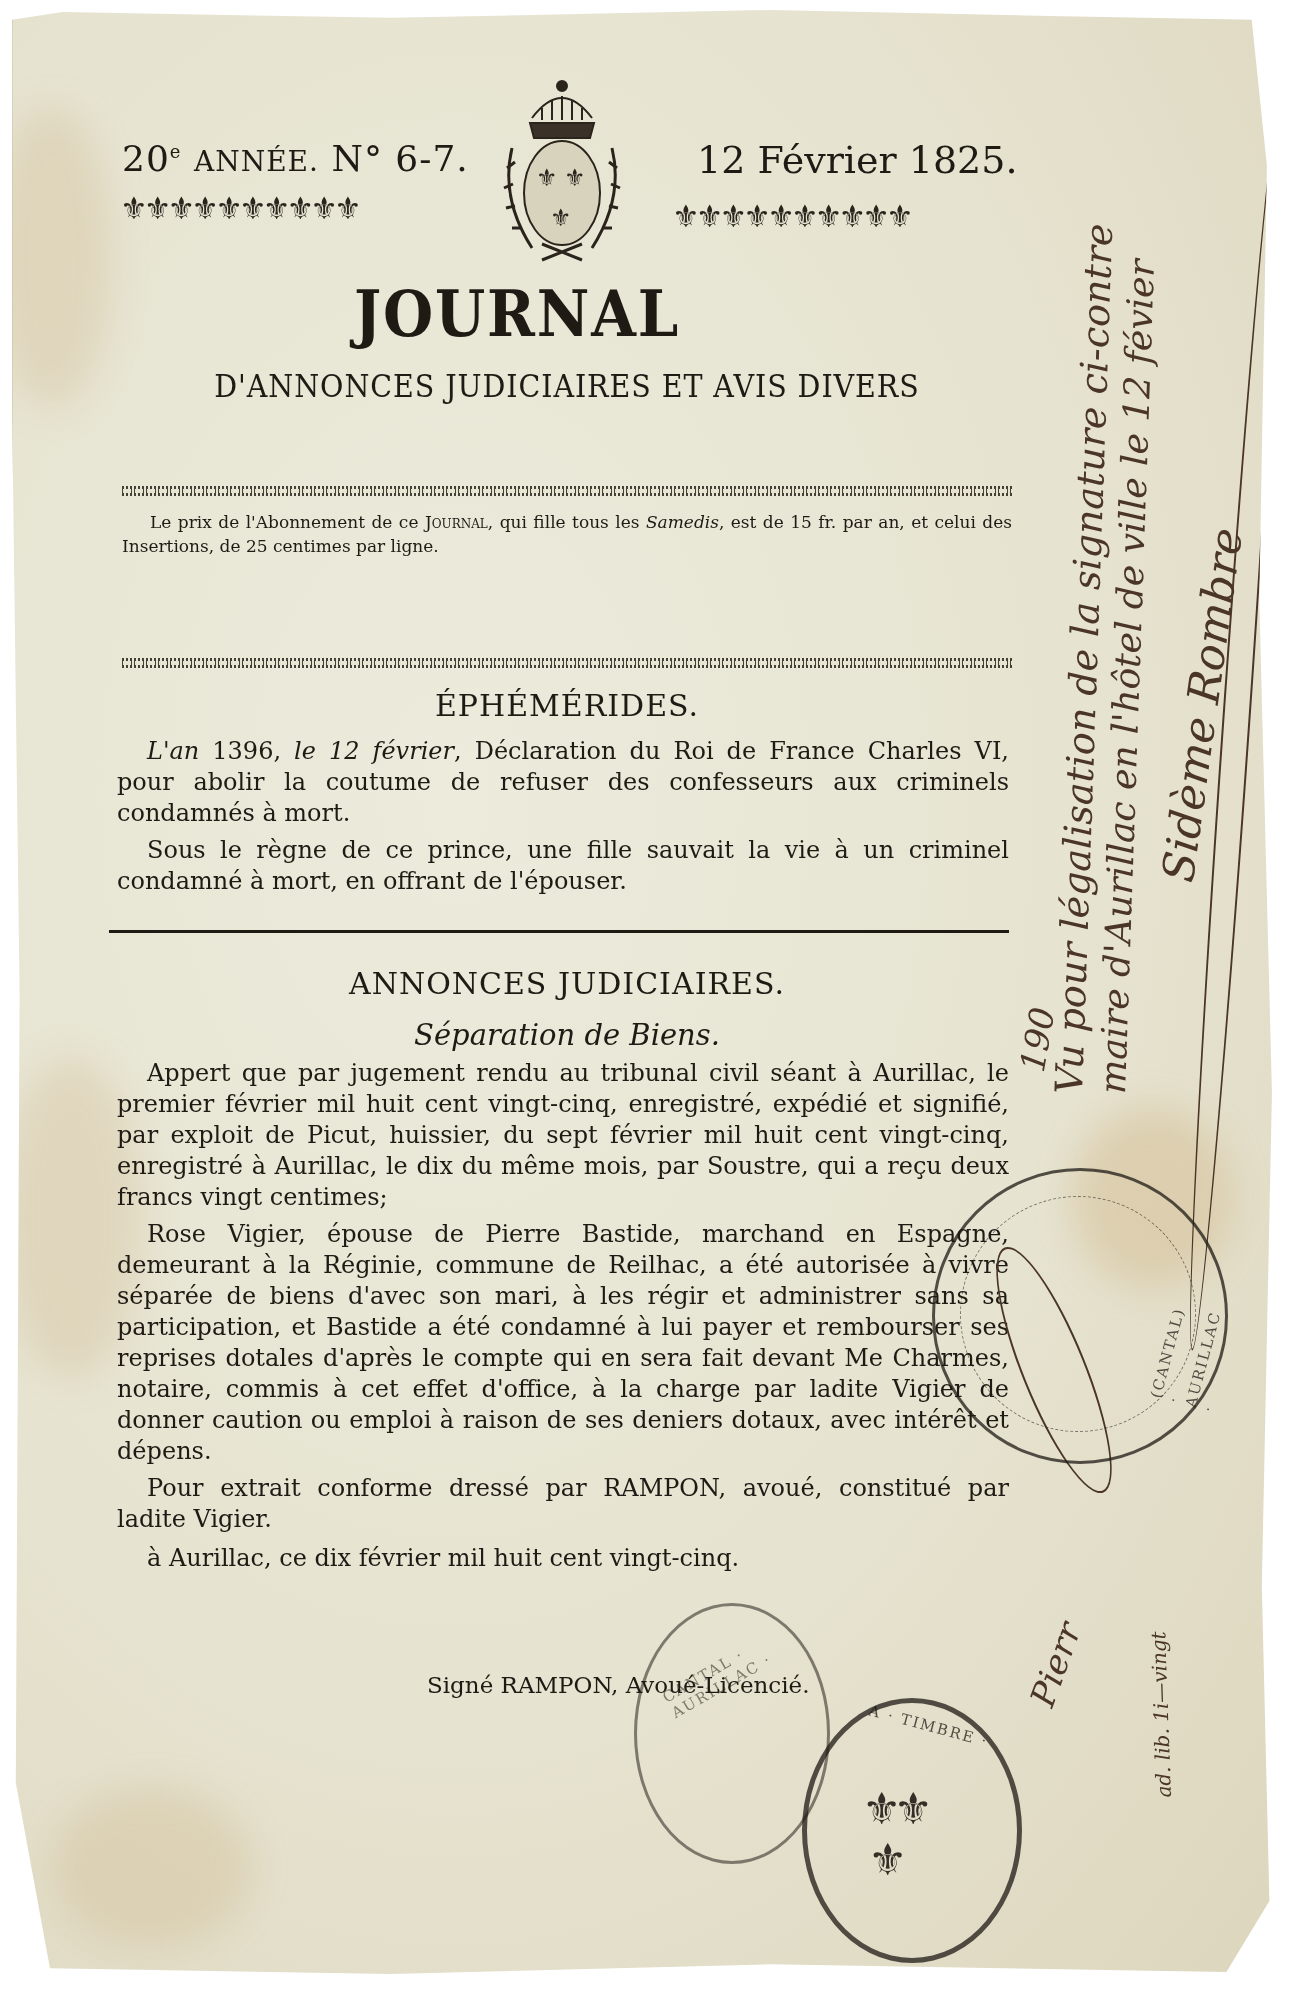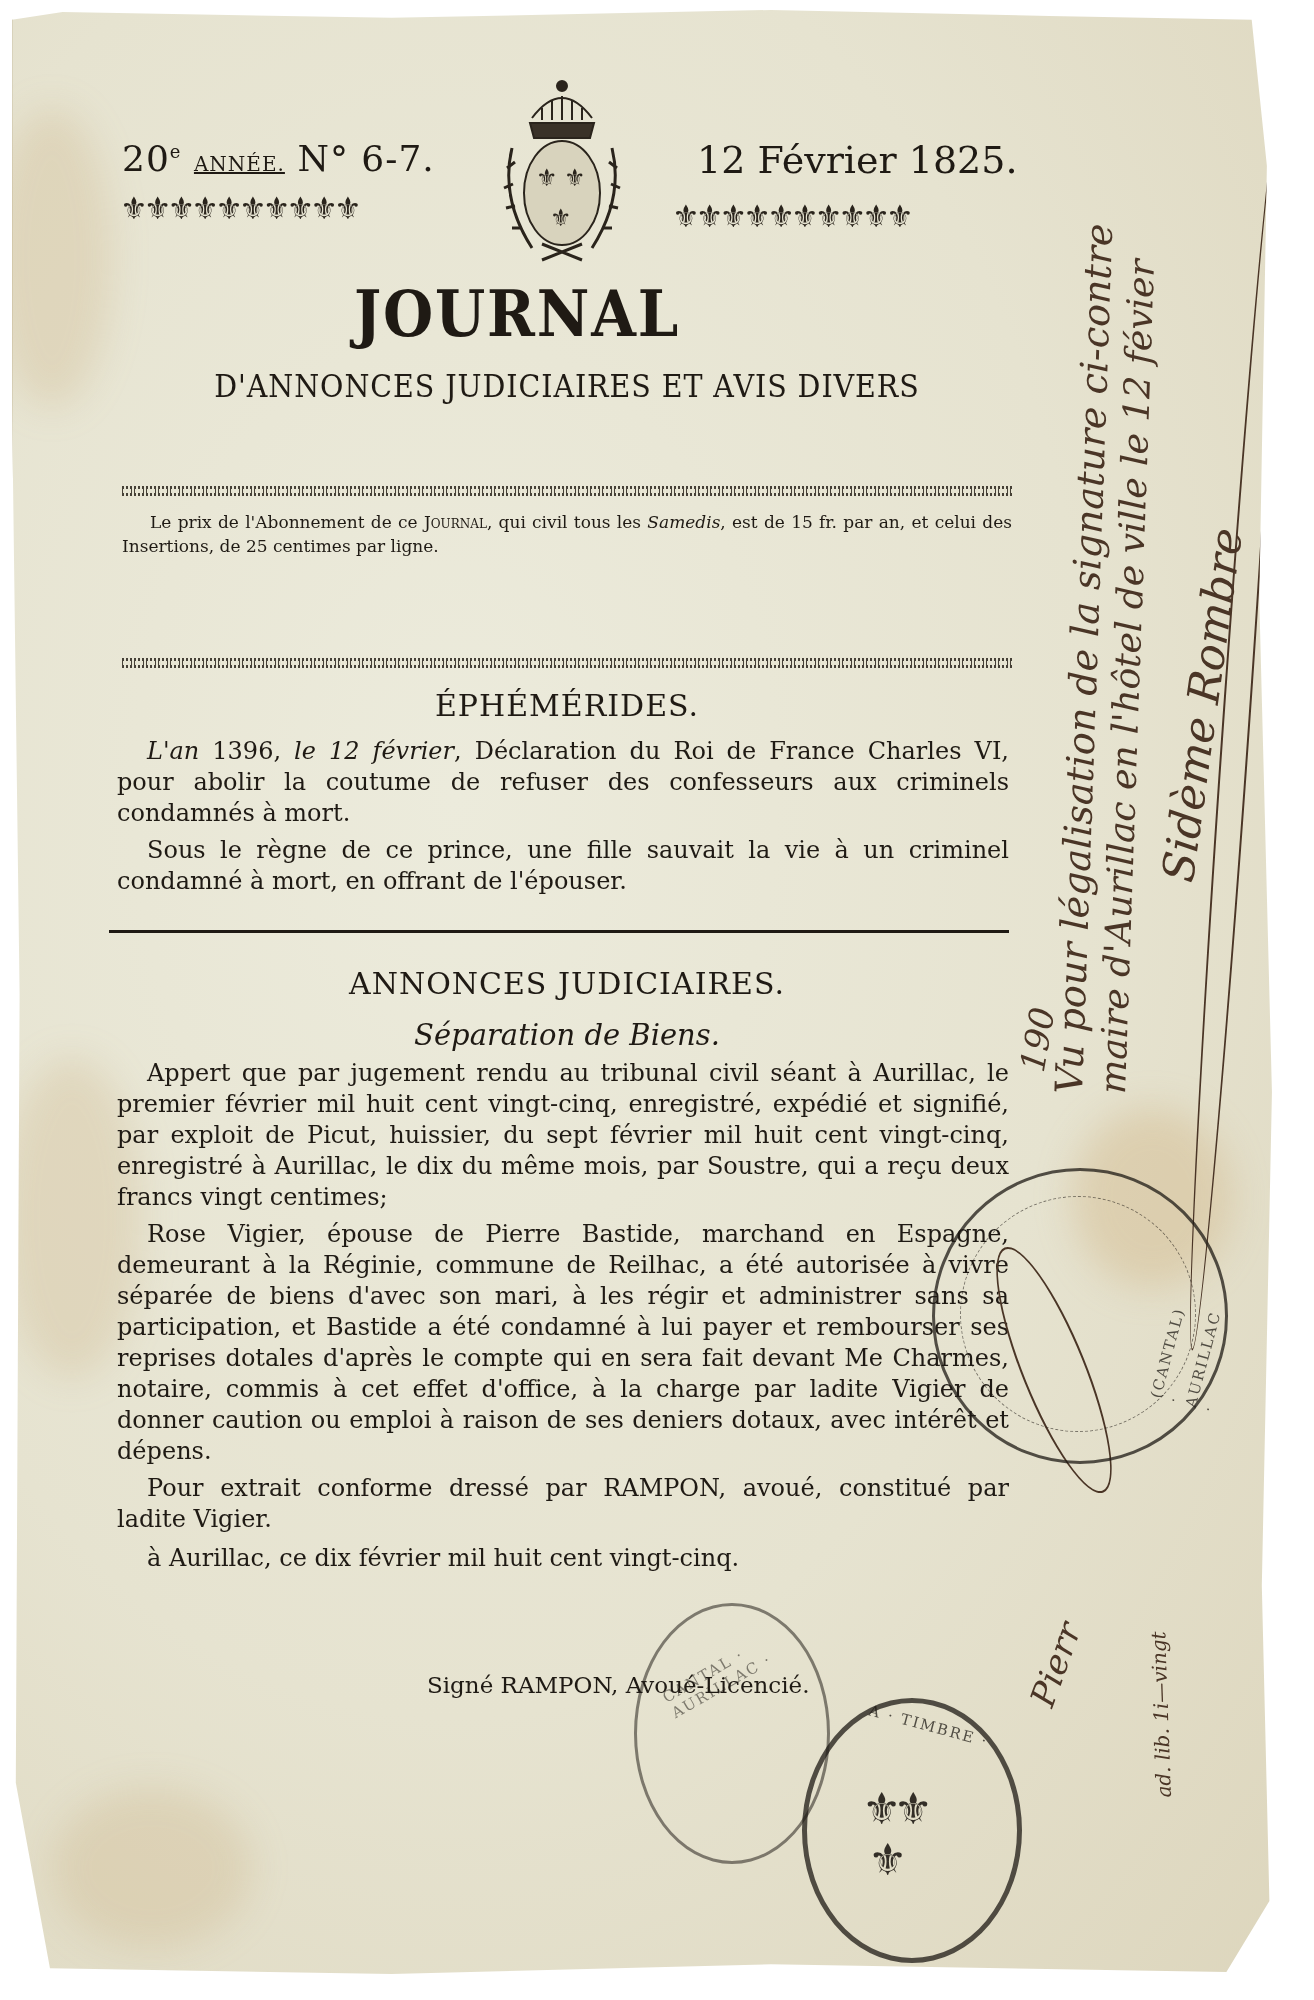--- a/index.html
+++ b/index.html
@@ -6,21 +6,21 @@
   body { width: 1314px; height: 2000px; position: relative; overflow: hidden; font-family: "DejaVu Serif", "Liberation Serif", serif; color: #1f1a14; }
   .page {
     position: absolute; left: 12px; top: 8px; width: 1265px; height: 1972px;
     background: radial-gradient(ellipse at 35% 40%, #ecebdc 0%, #e6e3d0 55%, #ddd6bd 100%);
     box-shadow: 0 0 0 1px #d8d2bb inset;
     clip-path: polygon(0 0.6%, 4% 0.2%, 30% 0.5%, 60% 0.1%, 82% 0.4%, 98% 0.6%, 99.2% 8%, 98.6% 30%, 99.6% 55%, 98.8% 80%, 99.4% 96%, 96% 99.6%, 60% 99.2%, 30% 99.7%, 3% 99.4%, 0.3% 90%, 0.6% 50%, 0 20%);
   }
   .stain { position: absolute; border-radius: 50%; background: rgba(190,150,90,0.18); filter: blur(18px); }
   .masthead-row { position: absolute; left: 110px; top: 130px; width: 900px; height: 60px; }
   .issue { position: absolute; left: 0; top: 0; font-size: 36px; letter-spacing: 1px; }
-  .issue .small { font-size: 20px; text-decoration: underline; }
+  .issue .small { font-size: 28px; }
   .issue sup { font-size: 18px; }
   .date { position: absolute; left: 575px; top: 0; font-size: 38px; }
   .crest { position: absolute; left: 480px; top: 60px; width: 140px; height: 200px; }
   .fleurs { position: absolute; font-size: 31px; letter-spacing: -4px; color: #2a241c; }
   .fleurs.left { left: 108px; top: 182px; }
   .fleurs.right { left: 660px; top: 190px; }
   .title { position: absolute; left: 0; width: 1010px; top: 268px; text-align: center; font-size: 64px; letter-spacing: 2px; font-weight: bold; font-family: "DejaVu Serif", serif; transform: scaleX(0.9); }
   .subtitle { position: absolute; left: 100px; width: 910px; top: 360px; text-align: center; font-size: 31px; letter-spacing: 1px; transform: scaleX(0.92); }
   .sub2 { position: absolute; left: 100px; width: 910px; top: 425px; text-align: center; font-size: 19px; letter-spacing: 2px; font-weight: bold; }
   .wavy { position: absolute; left: 110px; width: 890px; height: 10px;
@@ -81,21 +81,21 @@
 
   <div class="fleurs left">⚜⚜⚜⚜⚜⚜⚜⚜⚜⚜</div>
   <div class="fleurs right">⚜⚜⚜⚜⚜⚜⚜⚜⚜⚜</div>
 
   <div class="title">JOURNAL</div>
   <div class="subtitle">D'ANNONCES JUDICIAIRES ET AVIS DIVERS</div>
 
   <div class="wavy" style="top:478px;"></div>
 
   <div class="notice" style="top:502px;">
-    <p><span>Le prix de l'Abonnement de ce </span><span class="sc">Journal</span><span>, qui civil tous les </span><span class="it">Samedis</span><span>, est de 15 fr. par an, et celui des Insertions, de 25 centimes par ligne.</span></p>
+    <p><span>Le prix de l'Abonnement de ce </span><span class="sc">Journal</span><span>, qui fille tous les </span><span class="it">Samedis</span><span>, est de 15 fr. par an, et celui des Insertions, de 25 centimes par ligne.</span></p>
   </div>
 
   <div class="wavy" style="top:650px;"></div>
 
   <div class="section-head" style="top:680px;">ÉPHÉMÉRIDES.</div>
   <div class="body-text" style="top:728px;">
     <p><span class="it">L'an</span><span> 1396, </span><span class="it">le 12 février</span><span>, Déclaration du Roi de France Charles VI, pour abolir la coutume de refuser des confesseurs aux criminels condamnés à mort.</span></p>
     <p>Sous le règne de ce prince, une fille sauvait la vie à un criminel condamné à mort, en offrant de l'épouser.</p>
   </div>
 

